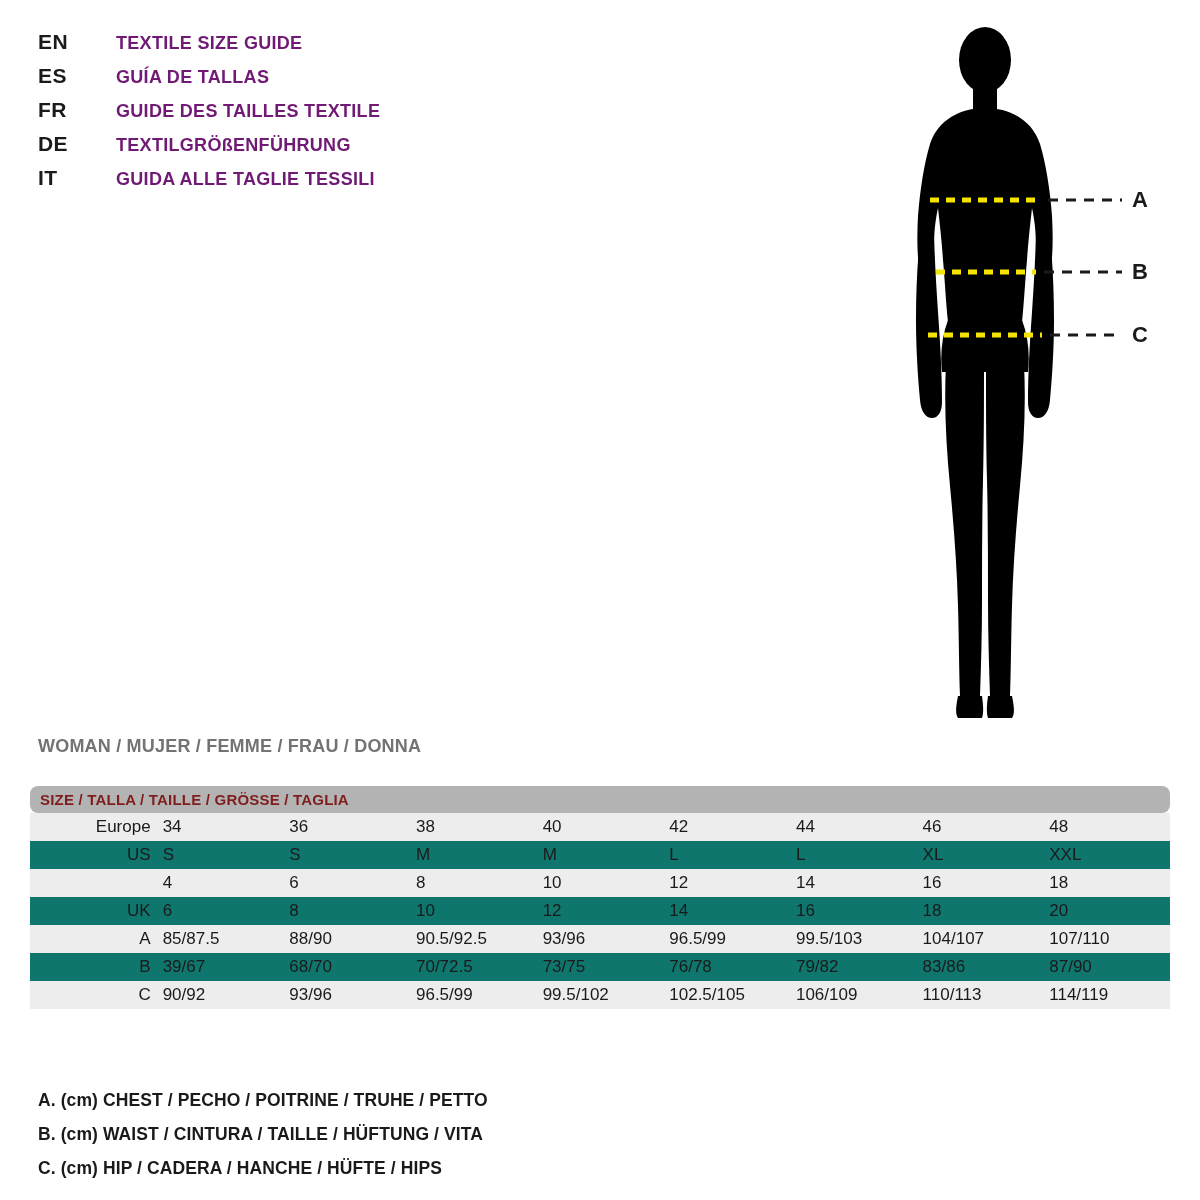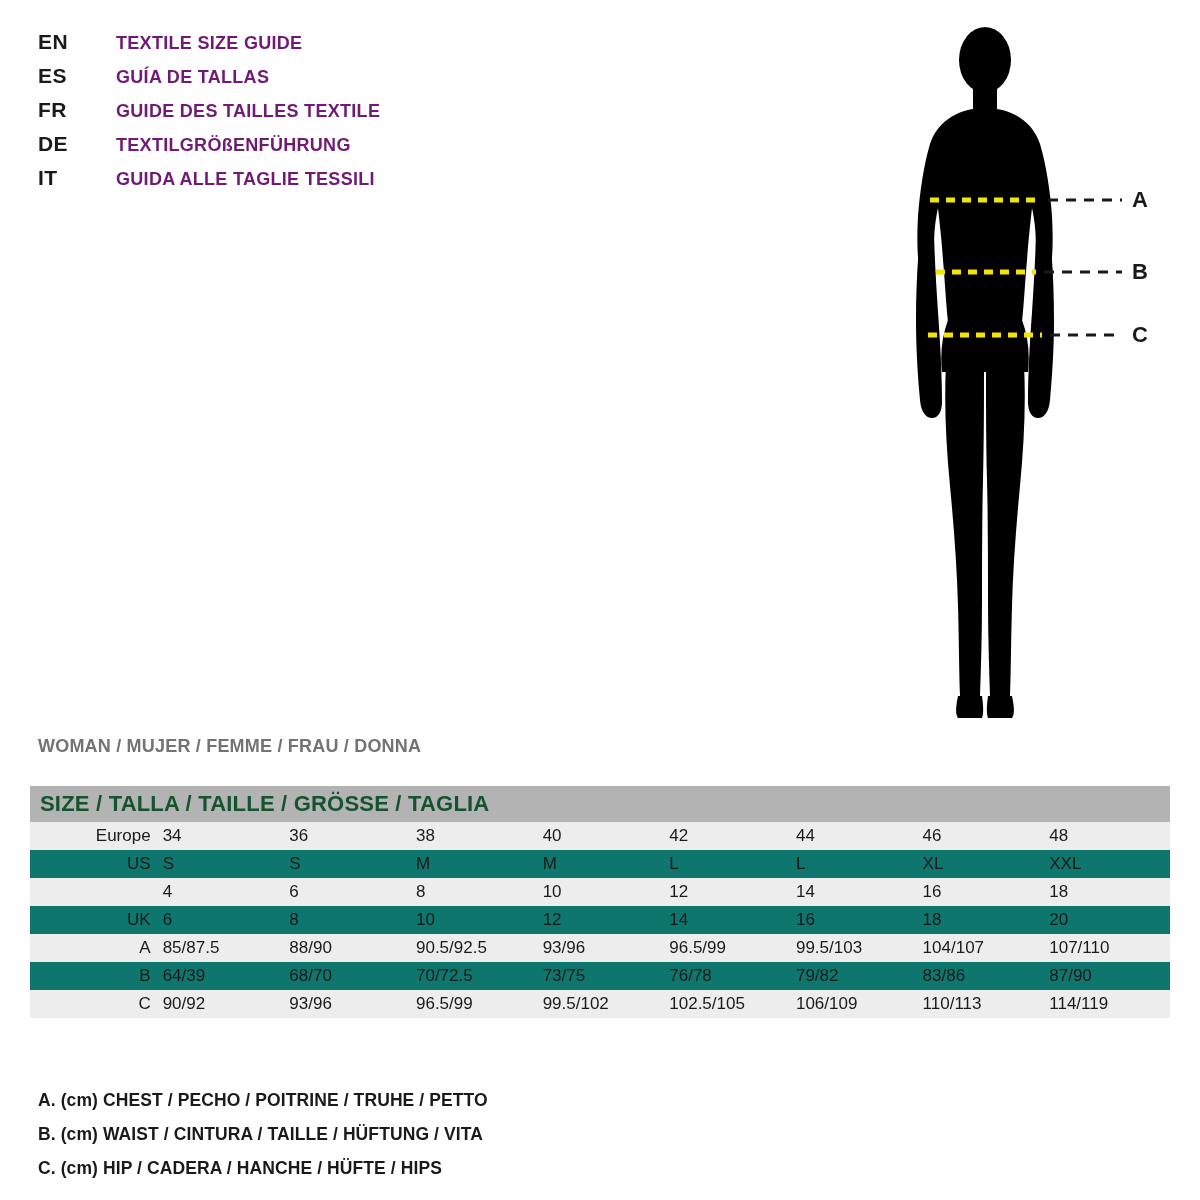--- a/index.html
+++ b/index.html
@@ -81,24 +81,25 @@
     width: 1140px;
   }
   table#size-table {
     border-collapse: collapse;
     width: 1140px;
     table-layout: fixed;
   }
   table#size-table tr.header-row td {
     background: #b3b3b3;
     font-weight: bold;
-    font-size: 22px;
+    font-size: 15px;
     padding: 5px 10px;
-    color: #14532d;
+    color: #7f1d1d;
     letter-spacing: 0.2px;
+    border-radius: 8px;
   }
   table#size-table td {
     font-size: 17px;
     padding: 4px 6px;
     color: #1a1a1a;
   }
   table#size-table td.rowlabel {
     text-align: right;
     padding-left: 10px;
     width: 185px;
@@ -301,21 +302,21 @@
         <td class="val">90.5/92.5</td>
         <td class="val">93/96</td>
         <td class="val">96.5/99</td>
         <td class="val">99.5/103</td>
         <td class="val">104/107</td>
         <td class="val">107/110</td>
       </tr>
 
       <tr class="band-dark">
         <td class="rowlabel">B</td>
-        <td class="val">64/39</td>
+        <td class="val">39/67</td>
         <td class="val">68/70</td>
         <td class="val">70/72.5</td>
         <td class="val">73/75</td>
         <td class="val">76/78</td>
         <td class="val">79/82</td>
         <td class="val">83/86</td>
         <td class="val">87/90</td>
       </tr>
 
       <tr class="band-light">

